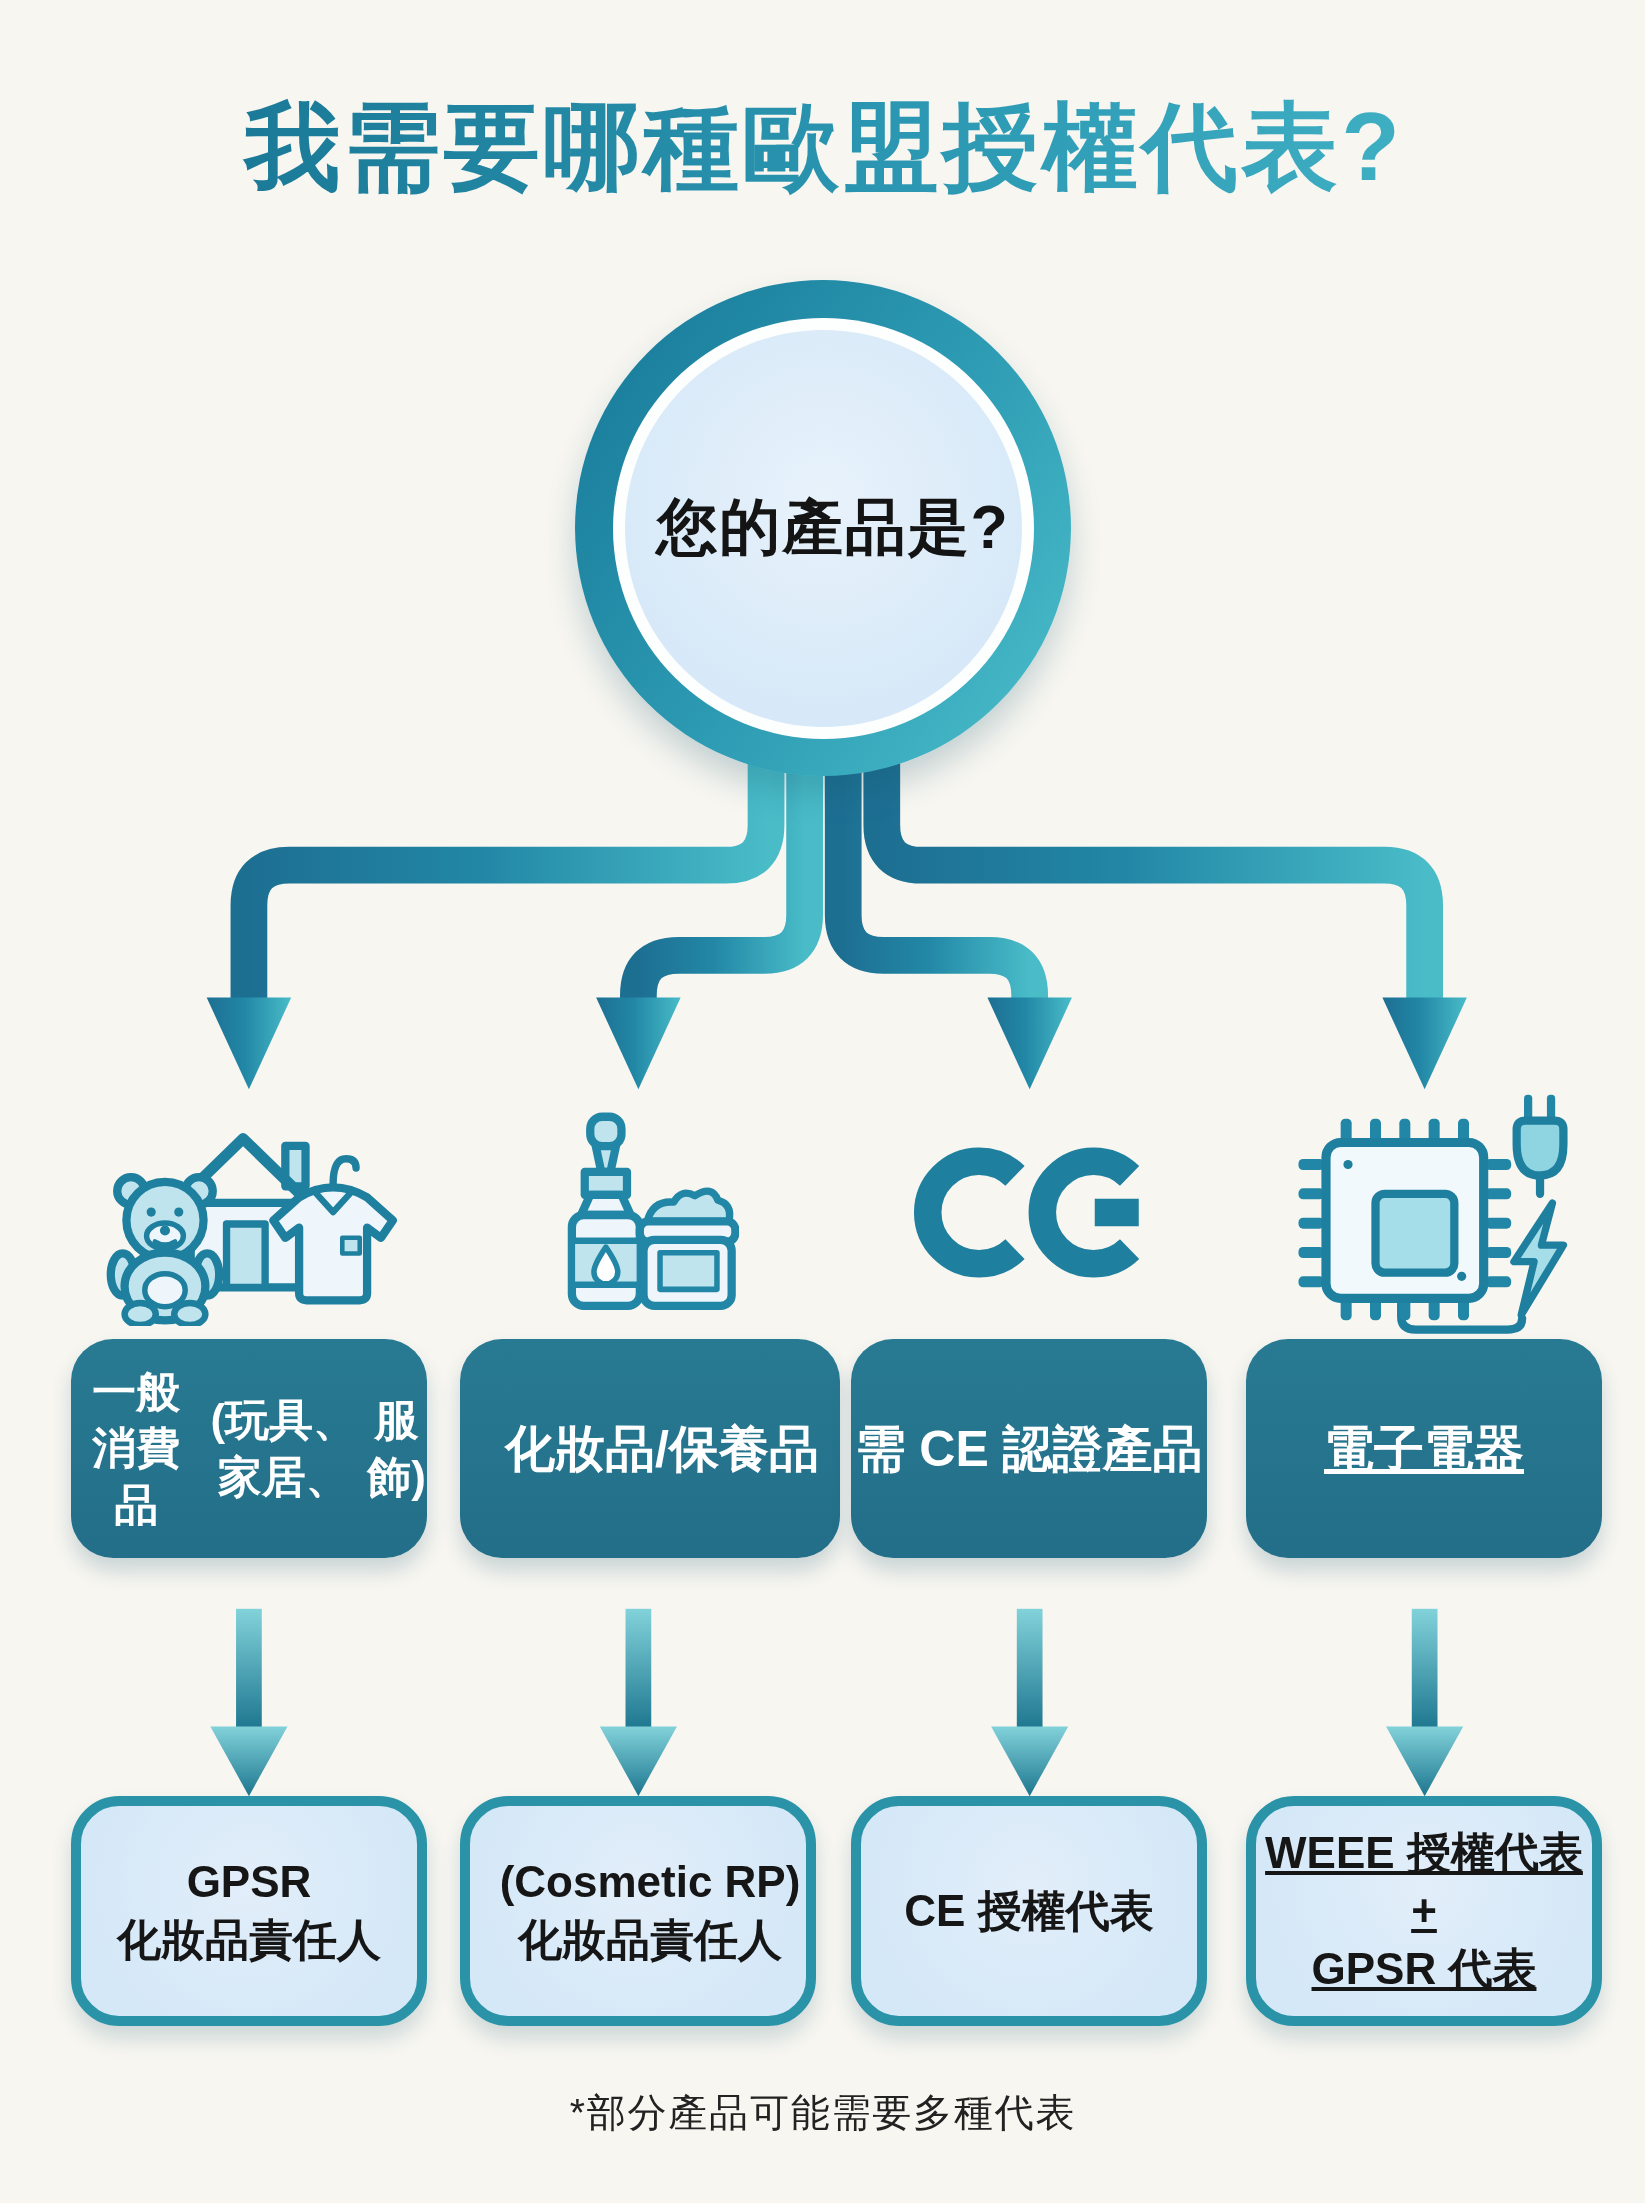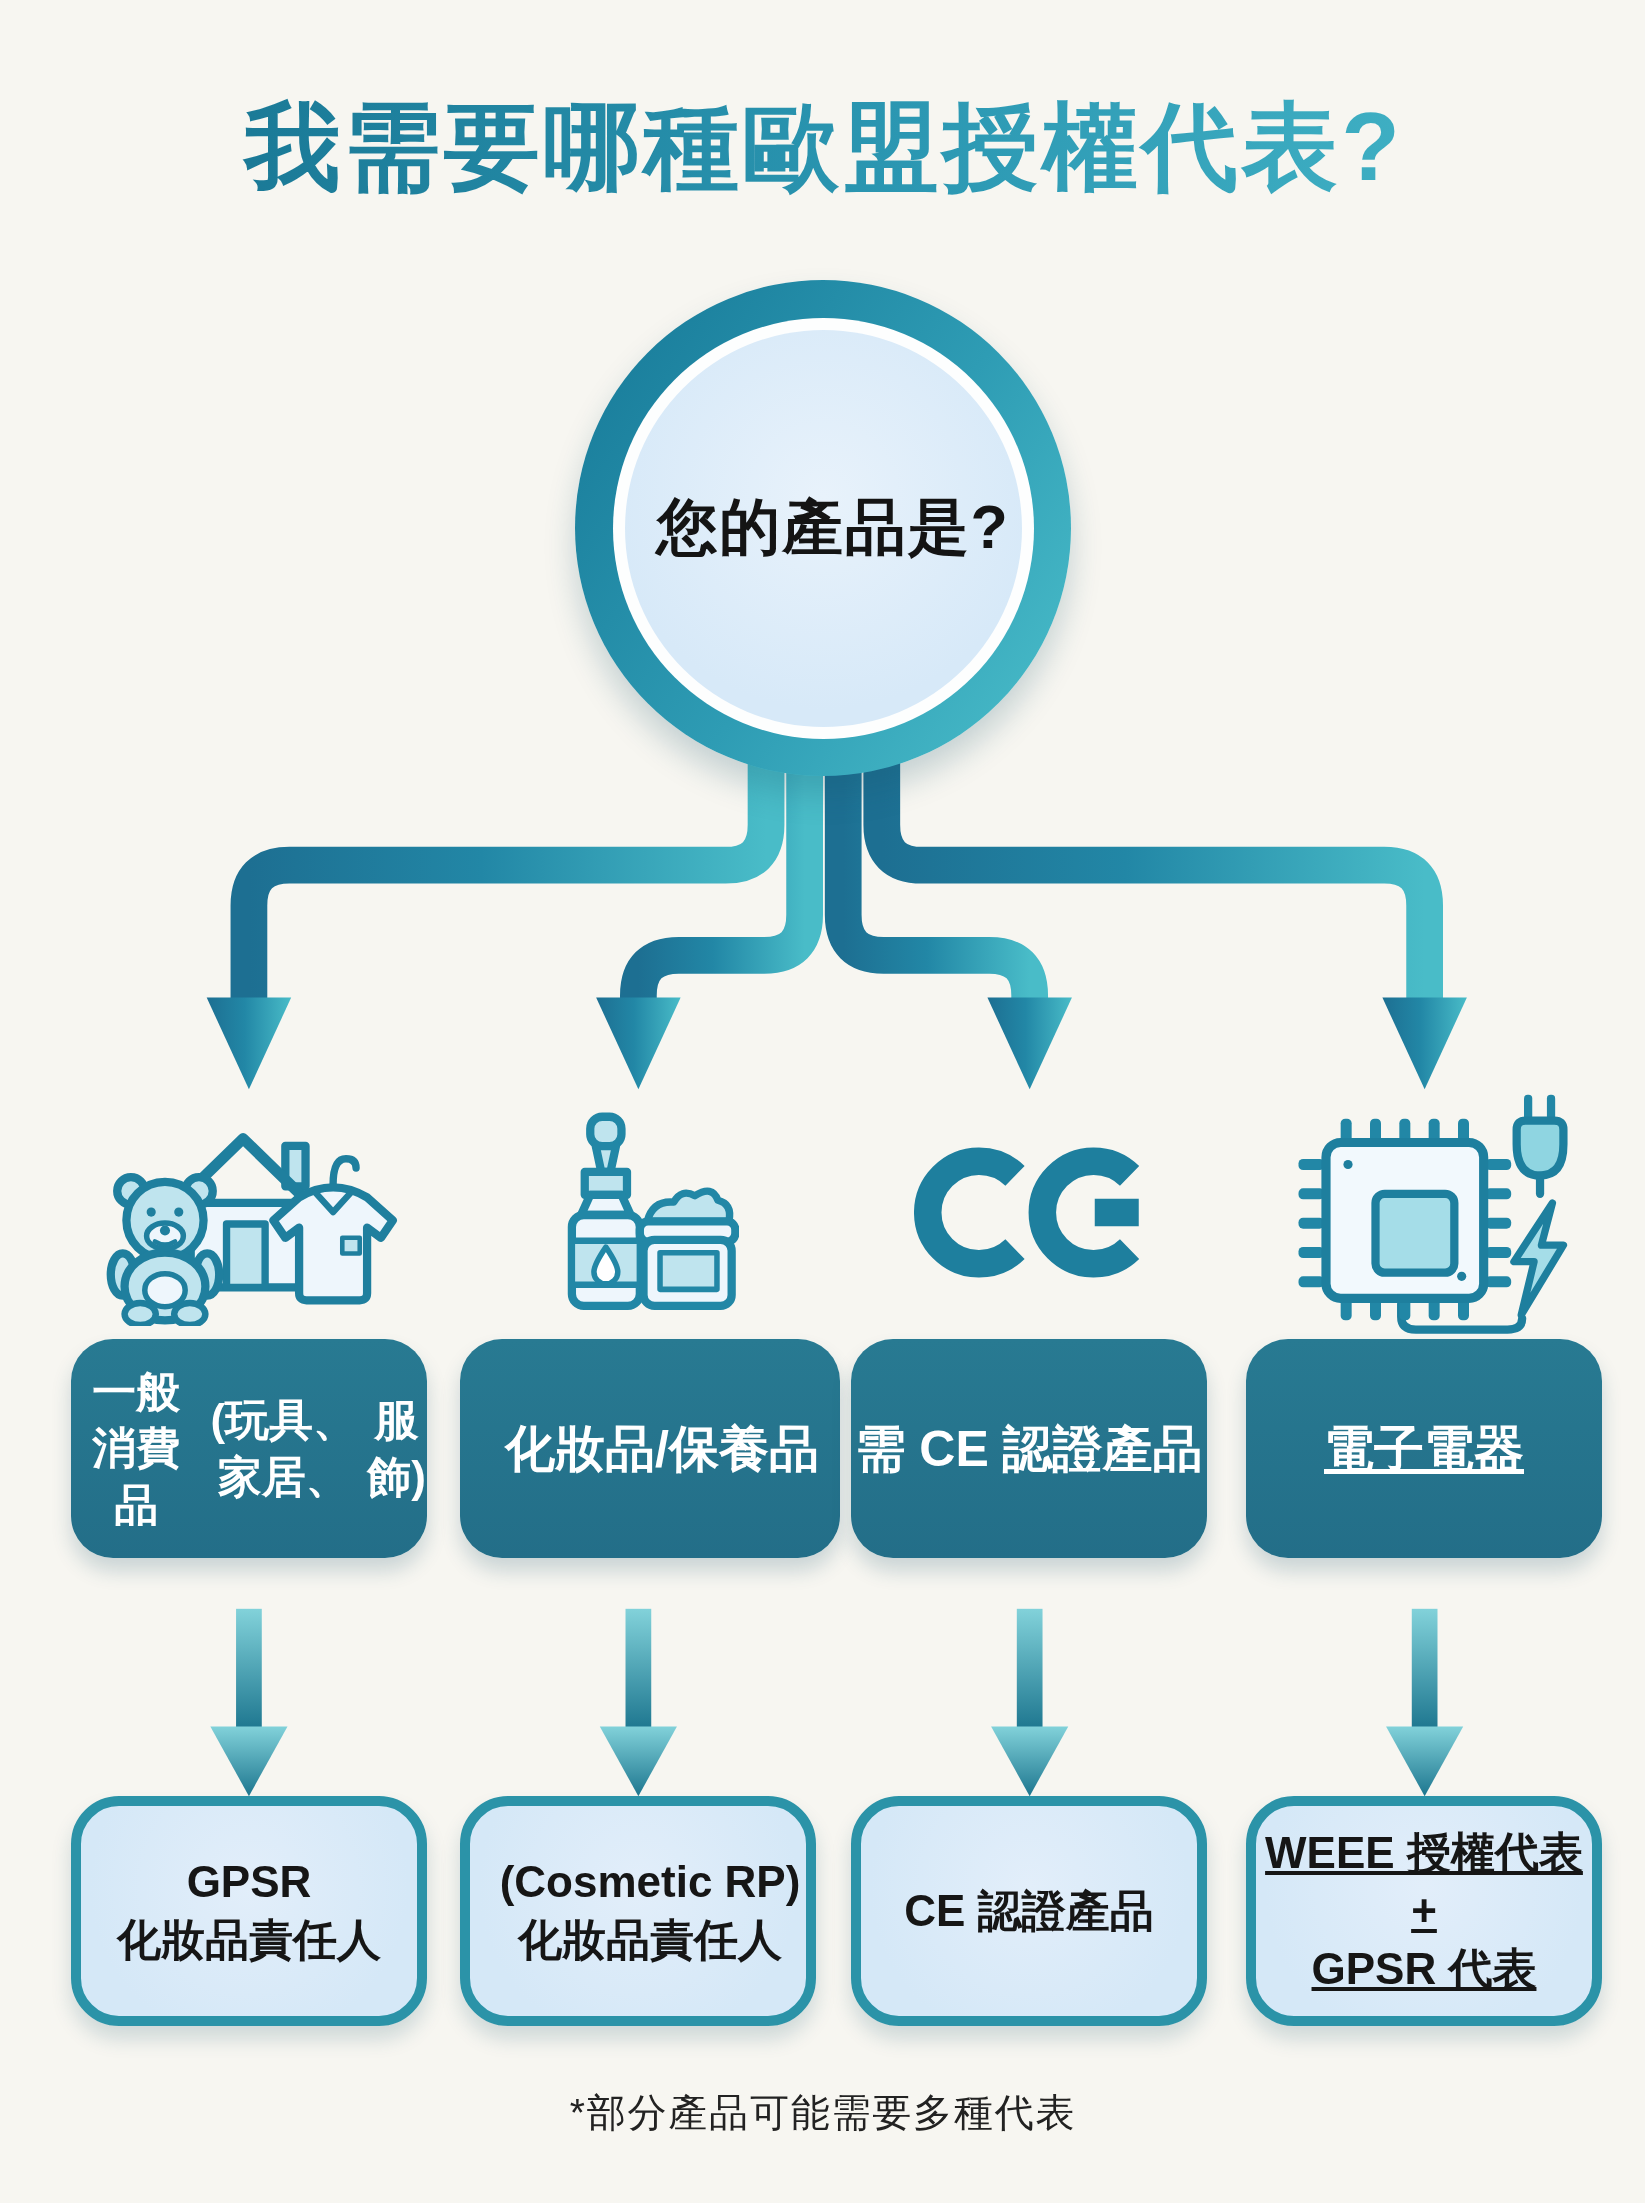--- a/index.html
+++ b/index.html
@@ -243,21 +243,21 @@
 
 <div class="abs res-box x1">
   <span class="l">GPSR</span>
   <span class="l">化妝品責任人</span>
 </div>
 <div class="abs res-box x2">
   <span class="l">(Cosmetic RP)</span>
   <span class="l">化妝品責任人</span>
 </div>
 <div class="abs res-box x3">
-  <span class="l">CE 認證產品</span>
+  <span class="l">CE 授權代表</span>
 </div>
 <div class="abs res-box x4">
   <span class="l">WEEE 授權代表</span>
   <span class="l">+</span>
   <span class="l">GPSR 代表</span>
 </div>
 
 <div class="abs footnote">*部分產品可能需要多種代表</div>
 
 

